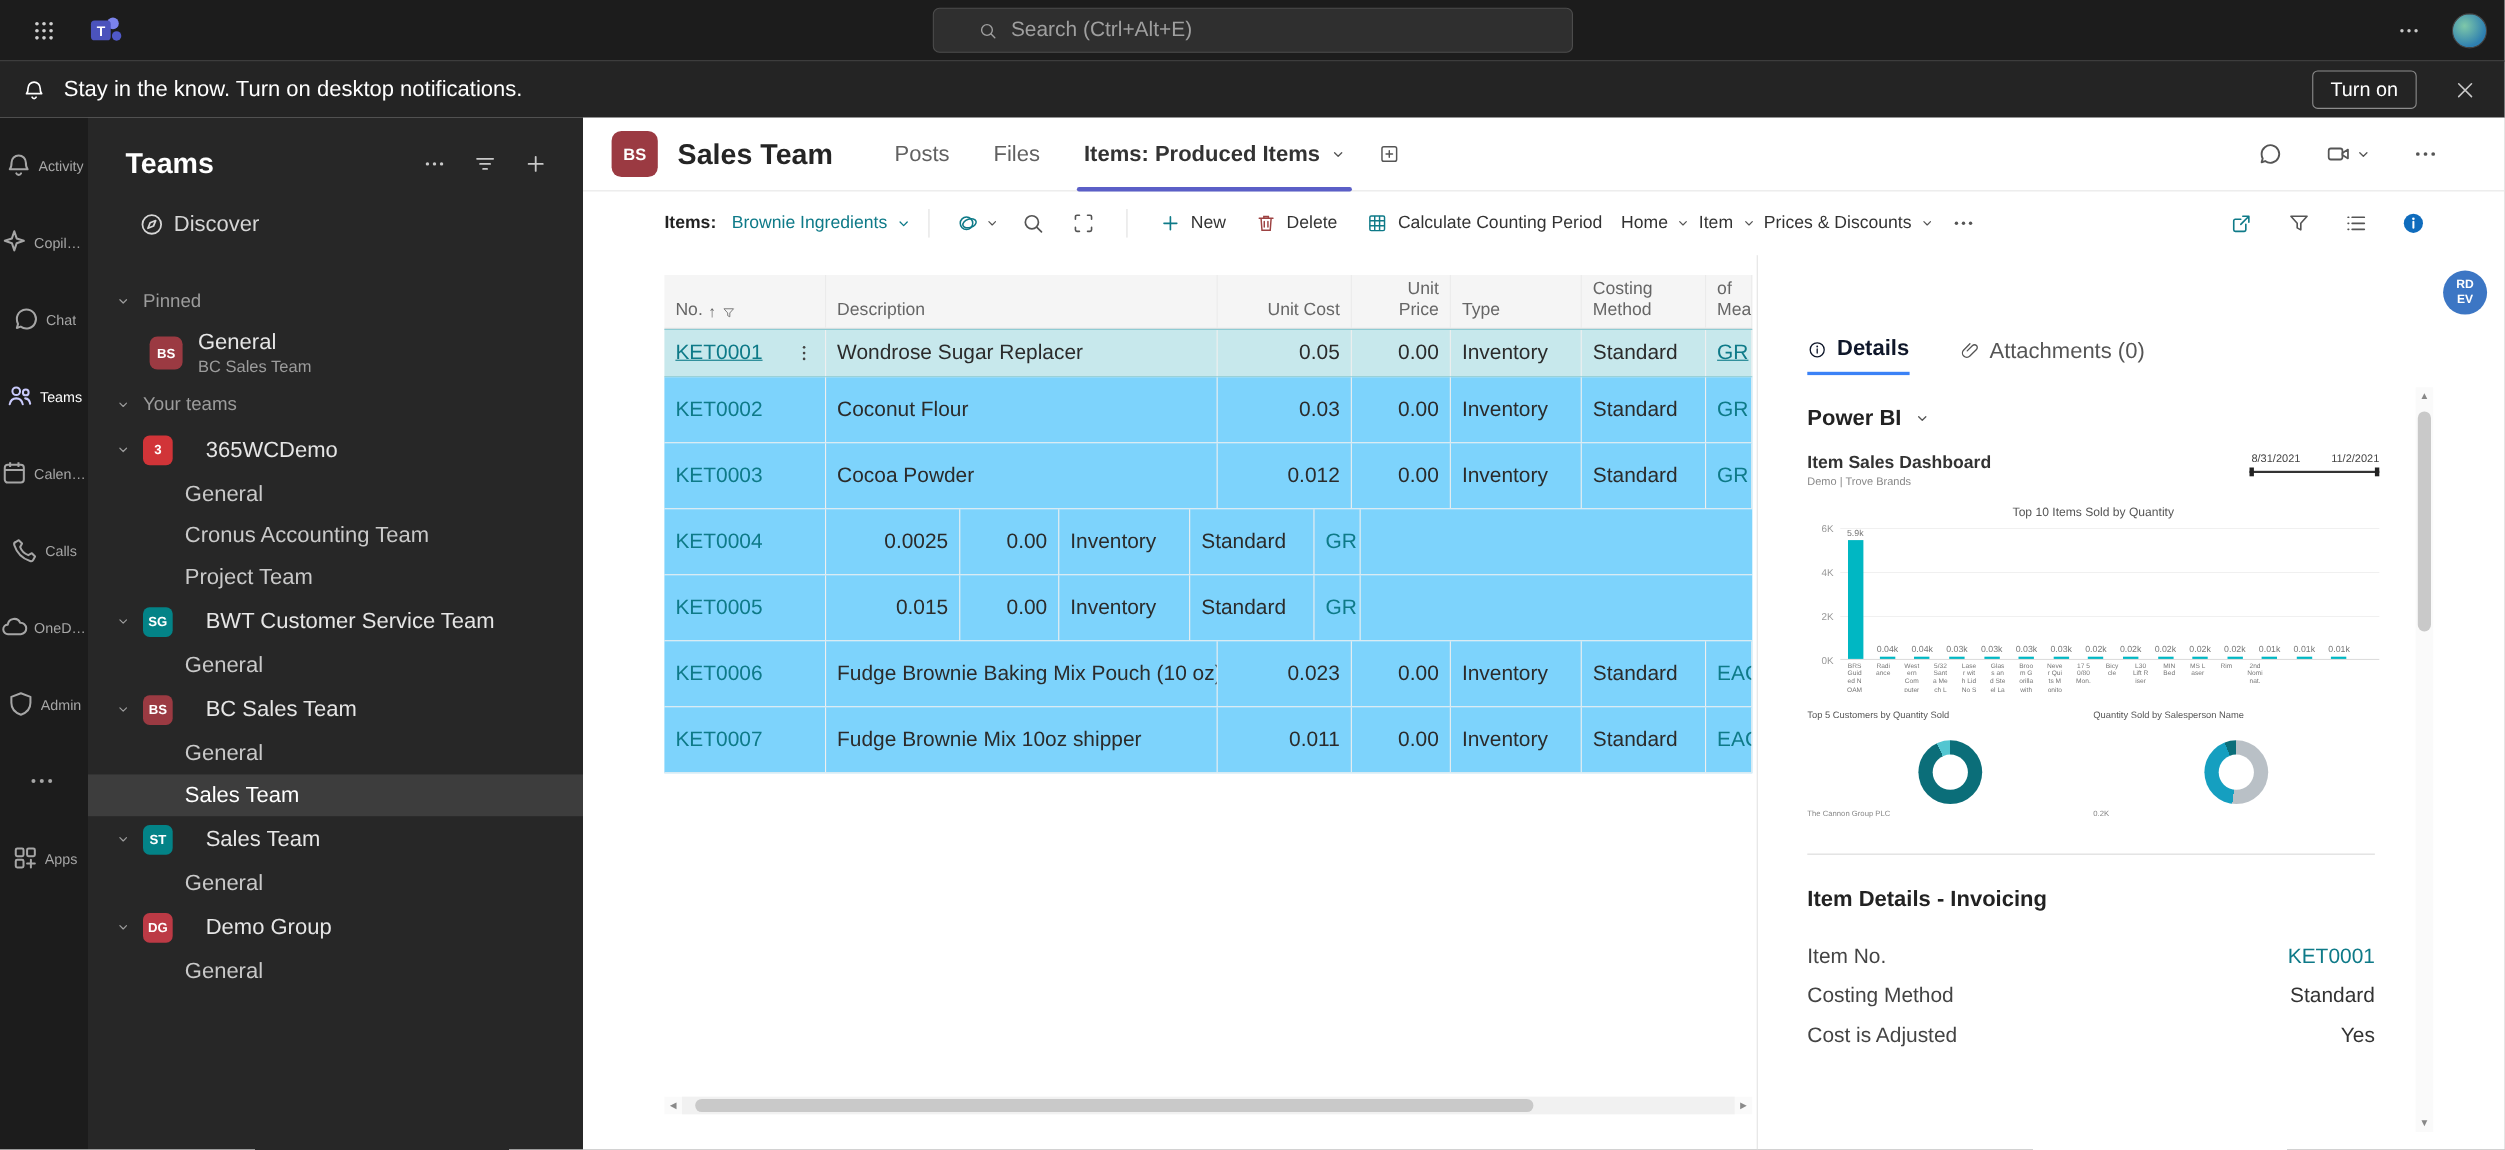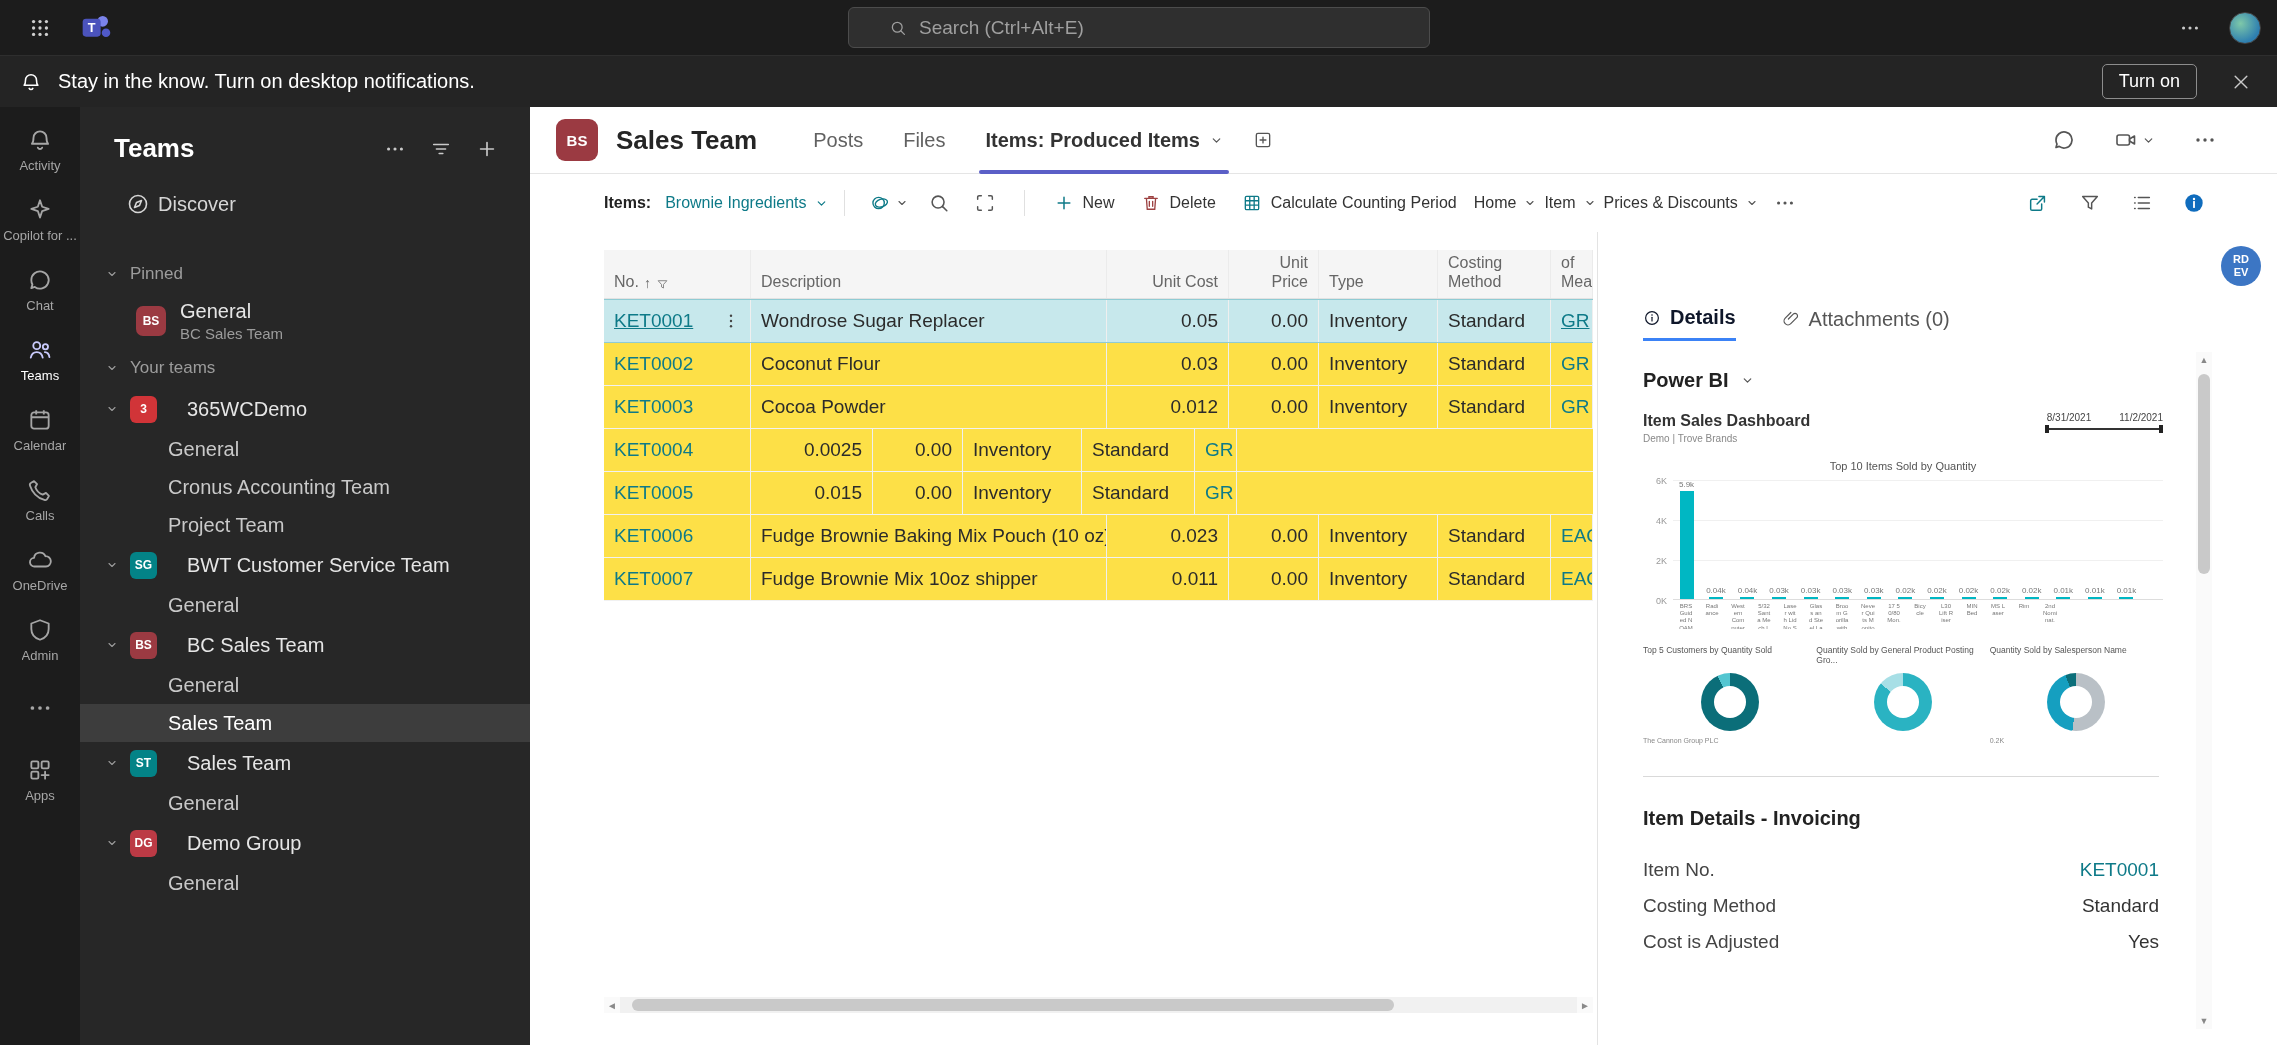--- a/index.html
+++ b/index.html
@@ -28,21 +28,21 @@
             padding:0 26px 0 20px; gap:16px; color:#fff; font-size:20px; }
   .banner .sp { flex:1; }
   .banner-btn { background:transparent; border:1px solid #8d8d8d; border-radius:5px; color:#fff;
                 font-size:18px; padding:6px 16px; font-family:inherit; cursor:pointer; }
   .banner .close { margin-left:18px; cursor:pointer; }
 
   
   .body { flex:1; display:flex; min-height:0; }
 
   .rail { width:80px; flex:none; background:#1c1c1c; padding-top:8px; display:flex; flex-direction:column; align-items:center; }
-  .rail-item { width:80px; height:70px; display:flex; flex-direction:column; align-items:center; justify-content:center; gap:5px; color:#a6a6a6; cursor:pointer; }
+  .rail-item { width:80px; height:70px; display:flex; flex-direction:row; align-items:center; justify-content:center; gap:5px; color:#a6a6a6; cursor:pointer; }
   .rail-label { font-size:13px; max-width:76px; white-space:nowrap; overflow:hidden; text-overflow:ellipsis; }
   .rail-item.active { color:#c9cafb; }
   .rail-item.active .rail-label { color:#fff; }
 
   
   .sidebar { width:450px; flex:none; background:#272727; color:#e6e6e6; display:flex; flex-direction:column; overflow:hidden; }
   .sidebar-head { display:flex; align-items:center; gap:24px; padding:26px 32px 8px 34px; }
   .sidebar-title { font-size:26px; font-weight:bold; color:#fff; flex:1; }
   .sidebar-head .icon { cursor:pointer; }
   .discover { display:flex; align-items:center; gap:8px; padding:10px 0 10px 46px; margin-top:10px; color:#d6d6d6; font-size:20px; cursor:pointer; }
@@ -86,21 +86,21 @@
   .tb-right { margin-left:auto; display:flex; align-items:center; gap:30px; }
   .tb-right .icon { cursor:pointer; }
 
   
   .bc-body { flex:1; position:relative; min-height:0; }
   .grid-area { position:absolute; left:0; top:0; bottom:0; width:1067px; padding:18px 0 0 74px; }
   .tbl-head { display:flex; width:989px; height:49px; background:#f5f5f5; border-bottom:1px solid #e2e2e2; align-items:flex-end; color:#666; font-size:16px; }
   .th { padding:4px 10px 7px 10px; line-height:1.15; height:100%; display:flex; align-items:flex-end; gap:5px; border-right:1px solid #ebebeb; overflow:hidden; }
   .th.right { justify-content:flex-end; text-align:right; }
   .th .sort { font-size:14px; }
-  .tbl-row { display:flex; width:989px; height:43px; background:#fde047; border-bottom:1px solid #f1f1f1; cursor:pointer; }
+  .tbl-row { display:flex; width:989px; height:60px; background:#7dd3fc; border-bottom:1px solid #f1f1f1; cursor:pointer; }
   .td { padding:0 10px; height:100%; display:flex; align-items:center; border-right:1px solid #efefef; overflow:hidden; white-space:nowrap; font-size:19px; color:#2b2b2b; }
   .td.right { justify-content:flex-end; }
   .td.between { justify-content:space-between; }
   .link { color:#0e7a88; }
   .tbl-row.selected { background:#c7e8ec; border-top:1px solid #8fcbd3; border-bottom:1px solid #8fcbd3; height:44px; }
   .tbl-row.selected .link.u { text-decoration:underline; }
   .row-menu { color:#444; cursor:pointer; }
 
   .hscroll { position:absolute; left:74px; bottom:32px; width:989px; height:16px; display:flex; align-items:center; background:#fafafa; }
   .hs-arrow { width:16px; font-size:10px; color:#8a8a8a; text-align:center; cursor:pointer; }
@@ -890,25 +890,20 @@
                   <div class="cat">Rim</div>
                   <div class="cat">2nd Nominat.</div>
                 </div>
               <div class="pbi-donuts" id="donuts">
                   <div class="donut-col">
                     <div class="donut-title">Top 5 Customers by Quantity Sold</div>
                     <div class="donut" style="background: conic-gradient(rgb(11, 110, 121) 0%, rgb(11, 110, 121) 93%, rgb(83, 198, 209) 93%, rgb(83, 198, 209) 100%);"></div>
                     <div class="donut-caption">The Cannon Group PLC</div>
                   </div>
                   <div class="donut-col">
-                    <div class="donut-title">Quantity Sold by General Product Posting Gro...</div>
-                    <div class="donut" style="background: conic-gradient(rgb(42, 179, 194) 0%, rgb(42, 179, 194) 86%, rgb(167, 223, 230) 86%, rgb(167, 223, 230) 100%);"></div>
-                    <div class="donut-caption"></div>
-                  </div>
-                  <div class="donut-col">
                     <div class="donut-title">Quantity Sold by Salesperson Name</div>
                     <div class="donut" style="background: conic-gradient(rgb(185, 192, 198) 0%, rgb(185, 192, 198) 52%, rgb(21, 159, 192) 52%, rgb(21, 159, 192) 94%, rgb(11, 110, 121) 94%, rgb(11, 110, 121) 100%);"></div>
                     <div class="donut-caption">0.2K</div>
                   </div>
                 </div>
             </div>
             <div class="fb-divider"></div>
             <div class="fb-invoice-title">Item Details - Invoicing</div>
             <div class="fb-fields" id="fbFields">
                 <div class="fb-field">

